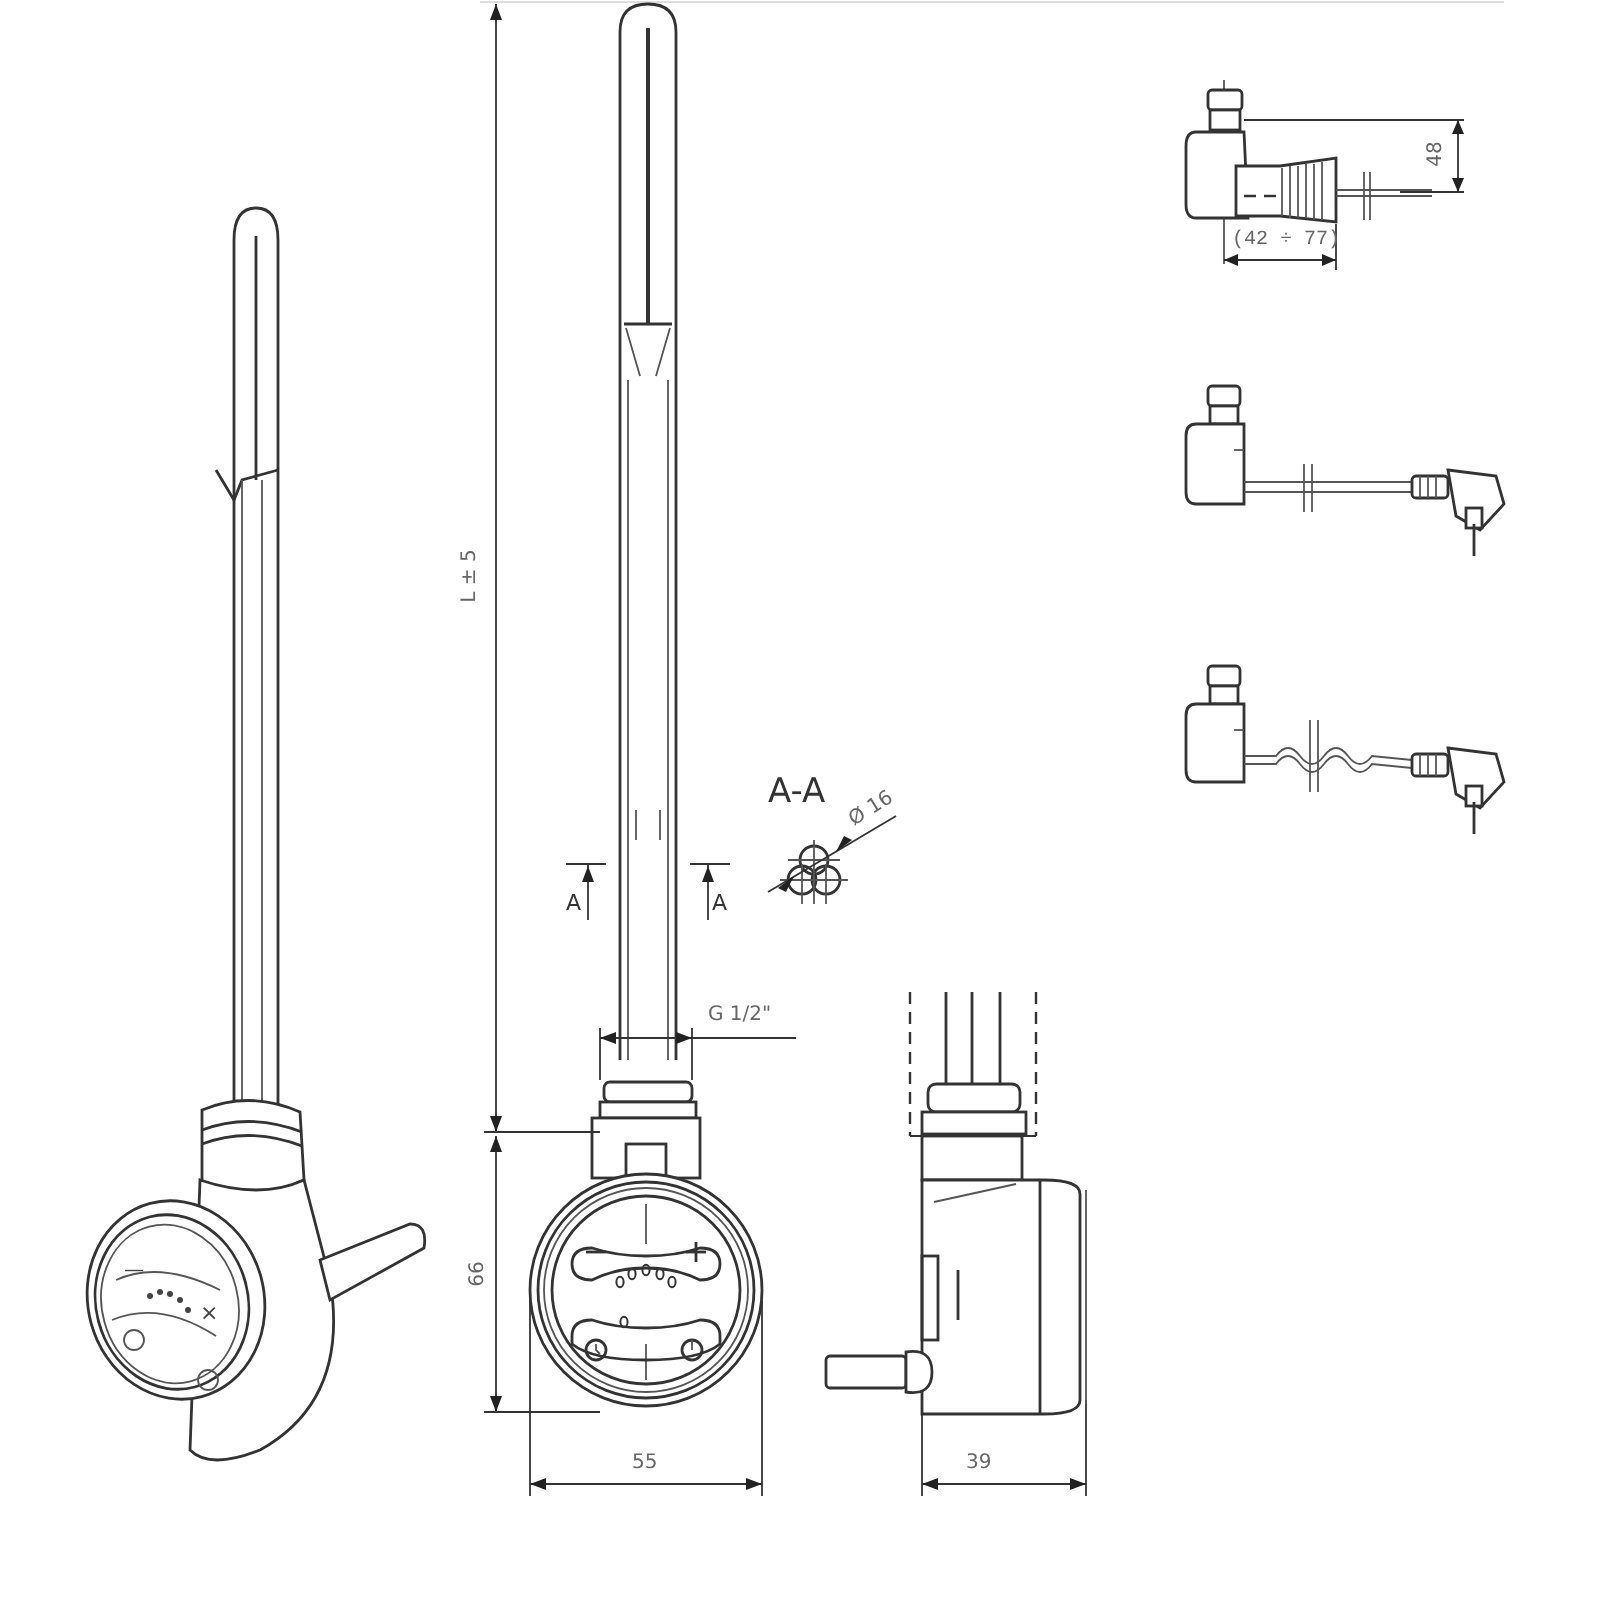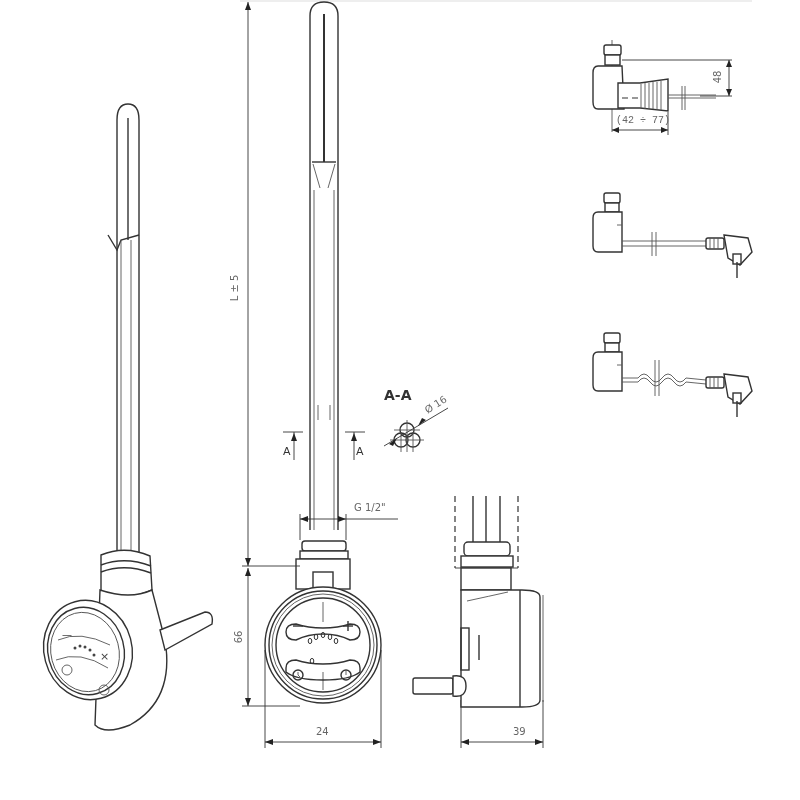--- a/index.html
+++ b/index.html
@@ -6,21 +6,21 @@
   body { width: 800px; height: 800px; position: relative; overflow: hidden; font-family: "DejaVu Sans", sans-serif; }
   svg.drawing { position: absolute; left: 0; top: 0; width: 800px; height: 800px; }
   .ln { stroke: #333; stroke-width: 1.4; fill: none; }
   .ln2 { stroke: #333; stroke-width: 2; fill: none; }
   .thin { stroke: #555; stroke-width: 0.9; fill: none; }
   .dim { stroke: #333; stroke-width: 0.9; fill: none; }
   .dash { stroke: #333; stroke-width: 1.2; fill: none; stroke-dasharray: 6 4; }
   .fillw { fill: #fff; stroke: #333; stroke-width: 1.4; }
   .arrow { fill: #222; stroke: none; }
   .lbl { position: absolute; color: #666; font-size: 10px; font-family: "DejaVu Sans", sans-serif; white-space: nowrap; line-height: 1; }
-  .lbl.bold { color: #333; font-weight: bold; font-size: 14px; }
+  .lbl.bold { color: #333; font-weight: normal; font-size: 17px; }
   .lbl.dark { color: #333; font-size: 11px; }
   .rot { transform: rotate(-90deg); transform-origin: center center; }
 </style>
 </head>
 <body>
 
 <svg class="drawing" viewBox="0 0 800 800" xmlns="http://www.w3.org/2000/svg">
 
   <line x1="240" y1="1" x2="752" y2="1" stroke="#ddd" stroke-width="1"></line>
 
@@ -227,21 +227,21 @@
     <line class="thin" x1="714" y1="377" x2="714" y2="388"></line>
     <line class="thin" x1="718" y1="377" x2="718" y2="388"></line>
     <path class="fillw" d="M724,374 L748,377 L752,391 L740,404 L728,397 Z"></path>
     <rect class="fillw" x="733" y="393" width="8" height="10"></rect>
     <line class="ln" x1="737" y1="401" x2="737" y2="417"></line>
   </g>
 </svg>
 
 <div class="lbl rot" style="left:222px; top:283px;">L ± 5</div>
 <div class="lbl rot" style="left:233px; top:632px;">66</div>
-<div class="lbl" style="left:316px; top:727px;">24</div>
-<div class="lbl" style="left:513px; top:727px;">39</div>
+<div class="lbl" style="left:316px; top:727px;">55</div>
+<div class="lbl" style="left:483px; top:727px;">39</div>
 <div class="lbl" style="left:354px; top:503px;">G 1/2"</div>
 <div class="lbl bold" style="left:384px; top:388px;">A-A</div>
 <div class="lbl dark" style="left:283px; top:446px;">A</div>
 <div class="lbl dark" style="left:356px; top:446px;">A</div>
 <div class="lbl" style="left:424px; top:400px; transform: rotate(-32deg);">Ø 16</div>
 <div class="lbl rot" style="left:712px; top:72px;">48</div>
 <div class="lbl" style="left:616px; top:116px;font-family:Liberation Mono, monospace;">(42 ÷ 77)</div>
 
 </body></html>

